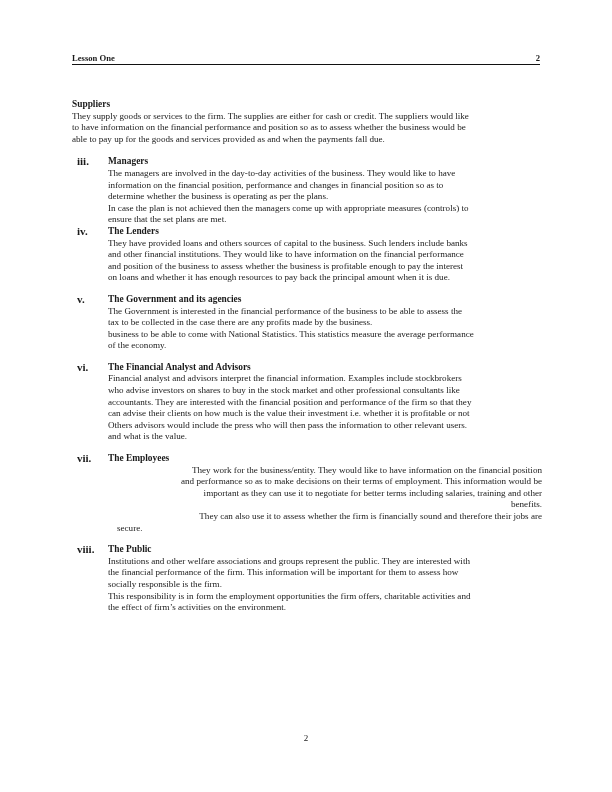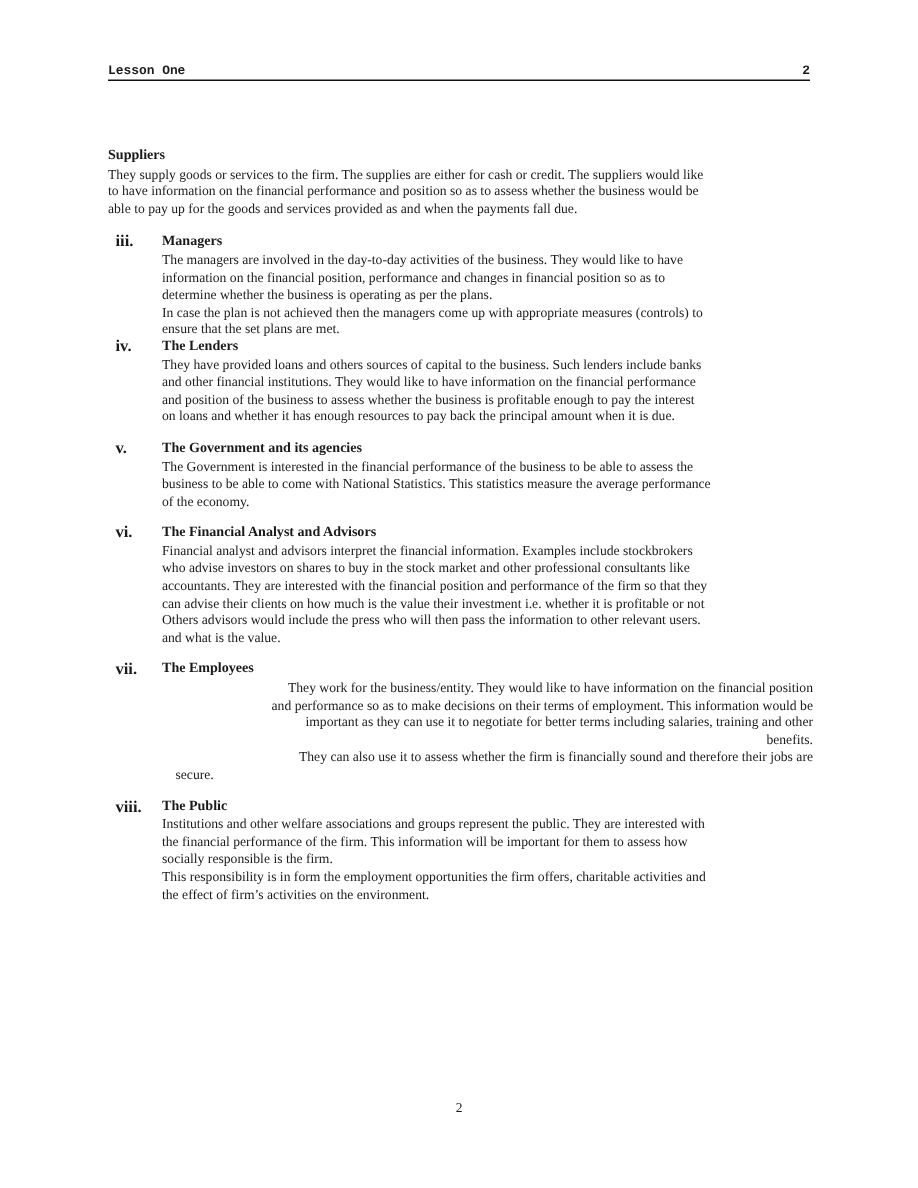--- a/index.html
+++ b/index.html
@@ -1,19 +1,19 @@
 <!DOCTYPE html>
 <html><head>
 <meta charset="utf-8">
 <style>
   html, body { margin: 0; padding: 0; background: #ffffff; }
   body { width: 612px; height: 792px; position: relative; overflow: hidden;
          font-family: "Liberation Serif", "DejaVu Serif", serif; color: #1a1a1a; }
-  .header { position: absolute; left: 72px; top: 41px; width: 468px; height: 12px;
-            border-bottom: 1.3px solid #111; font-weight: bold; font-size: 8.6px; font-family: Liberation Mono, monospace; }
+  .header { position: absolute; left: 72px; top: 52px; width: 468px; height: 12px;
+            border-bottom: 1.3px solid #111; font-weight: bold; font-size: 8.6px; }
   .header .left { position: absolute; left: 0; top: 1px; }
   .header .right { position: absolute; right: 0; top: 1px; }
   .body { position: absolute; left: 72px; top: 71px; width: 470px; font-size: 9.1px; line-height: 11.6px; margin-top: 28px; }
   .sec-title { font-weight: bold; font-size: 9.4px; }
   p { margin: 0; }
   .intro { margin-bottom: 11px; }
   .item { position: relative; padding-left: 36px; }
   .item .num { position: absolute; left: 5px; top: 0; font-weight: bold; font-size: 11px; }
   .gap { height: 10px; }
   .ind1 { padding-left: 3px; text-align: right; }
@@ -53,20 +53,21 @@
     <p>and other financial institutions. They would like to have information on the financial performance</p>
     <p>and position of the business to assess whether the business is profitable enough to pay the interest</p>
     <p>on loans and whether it has enough resources to pay back the principal amount when it is due.</p>
   </div>
   <div class="gap"></div>
 
   <div class="item">
     <span class="num">v.</span>
     <div class="sec-title">The Government and its agencies</div>
     <p>The Government is interested in the financial performance of the business to be able to assess the</p>
+    <p>tax to be collected in the case there are any profits made by the business.</p>
     <p>business to be able to come with National Statistics. This statistics measure the average performance</p>
     <p>of the economy.</p>
   </div>
   <div class="gap"></div>
 
   <div class="item">
     <span class="num">vi.</span>
     <div class="sec-title">The Financial Analyst and Advisors</div>
     <p>Financial analyst and advisors interpret the financial information. Examples include stockbrokers</p>
     <p>who advise investors on shares to buy in the stock market and other professional consultants like</p>

